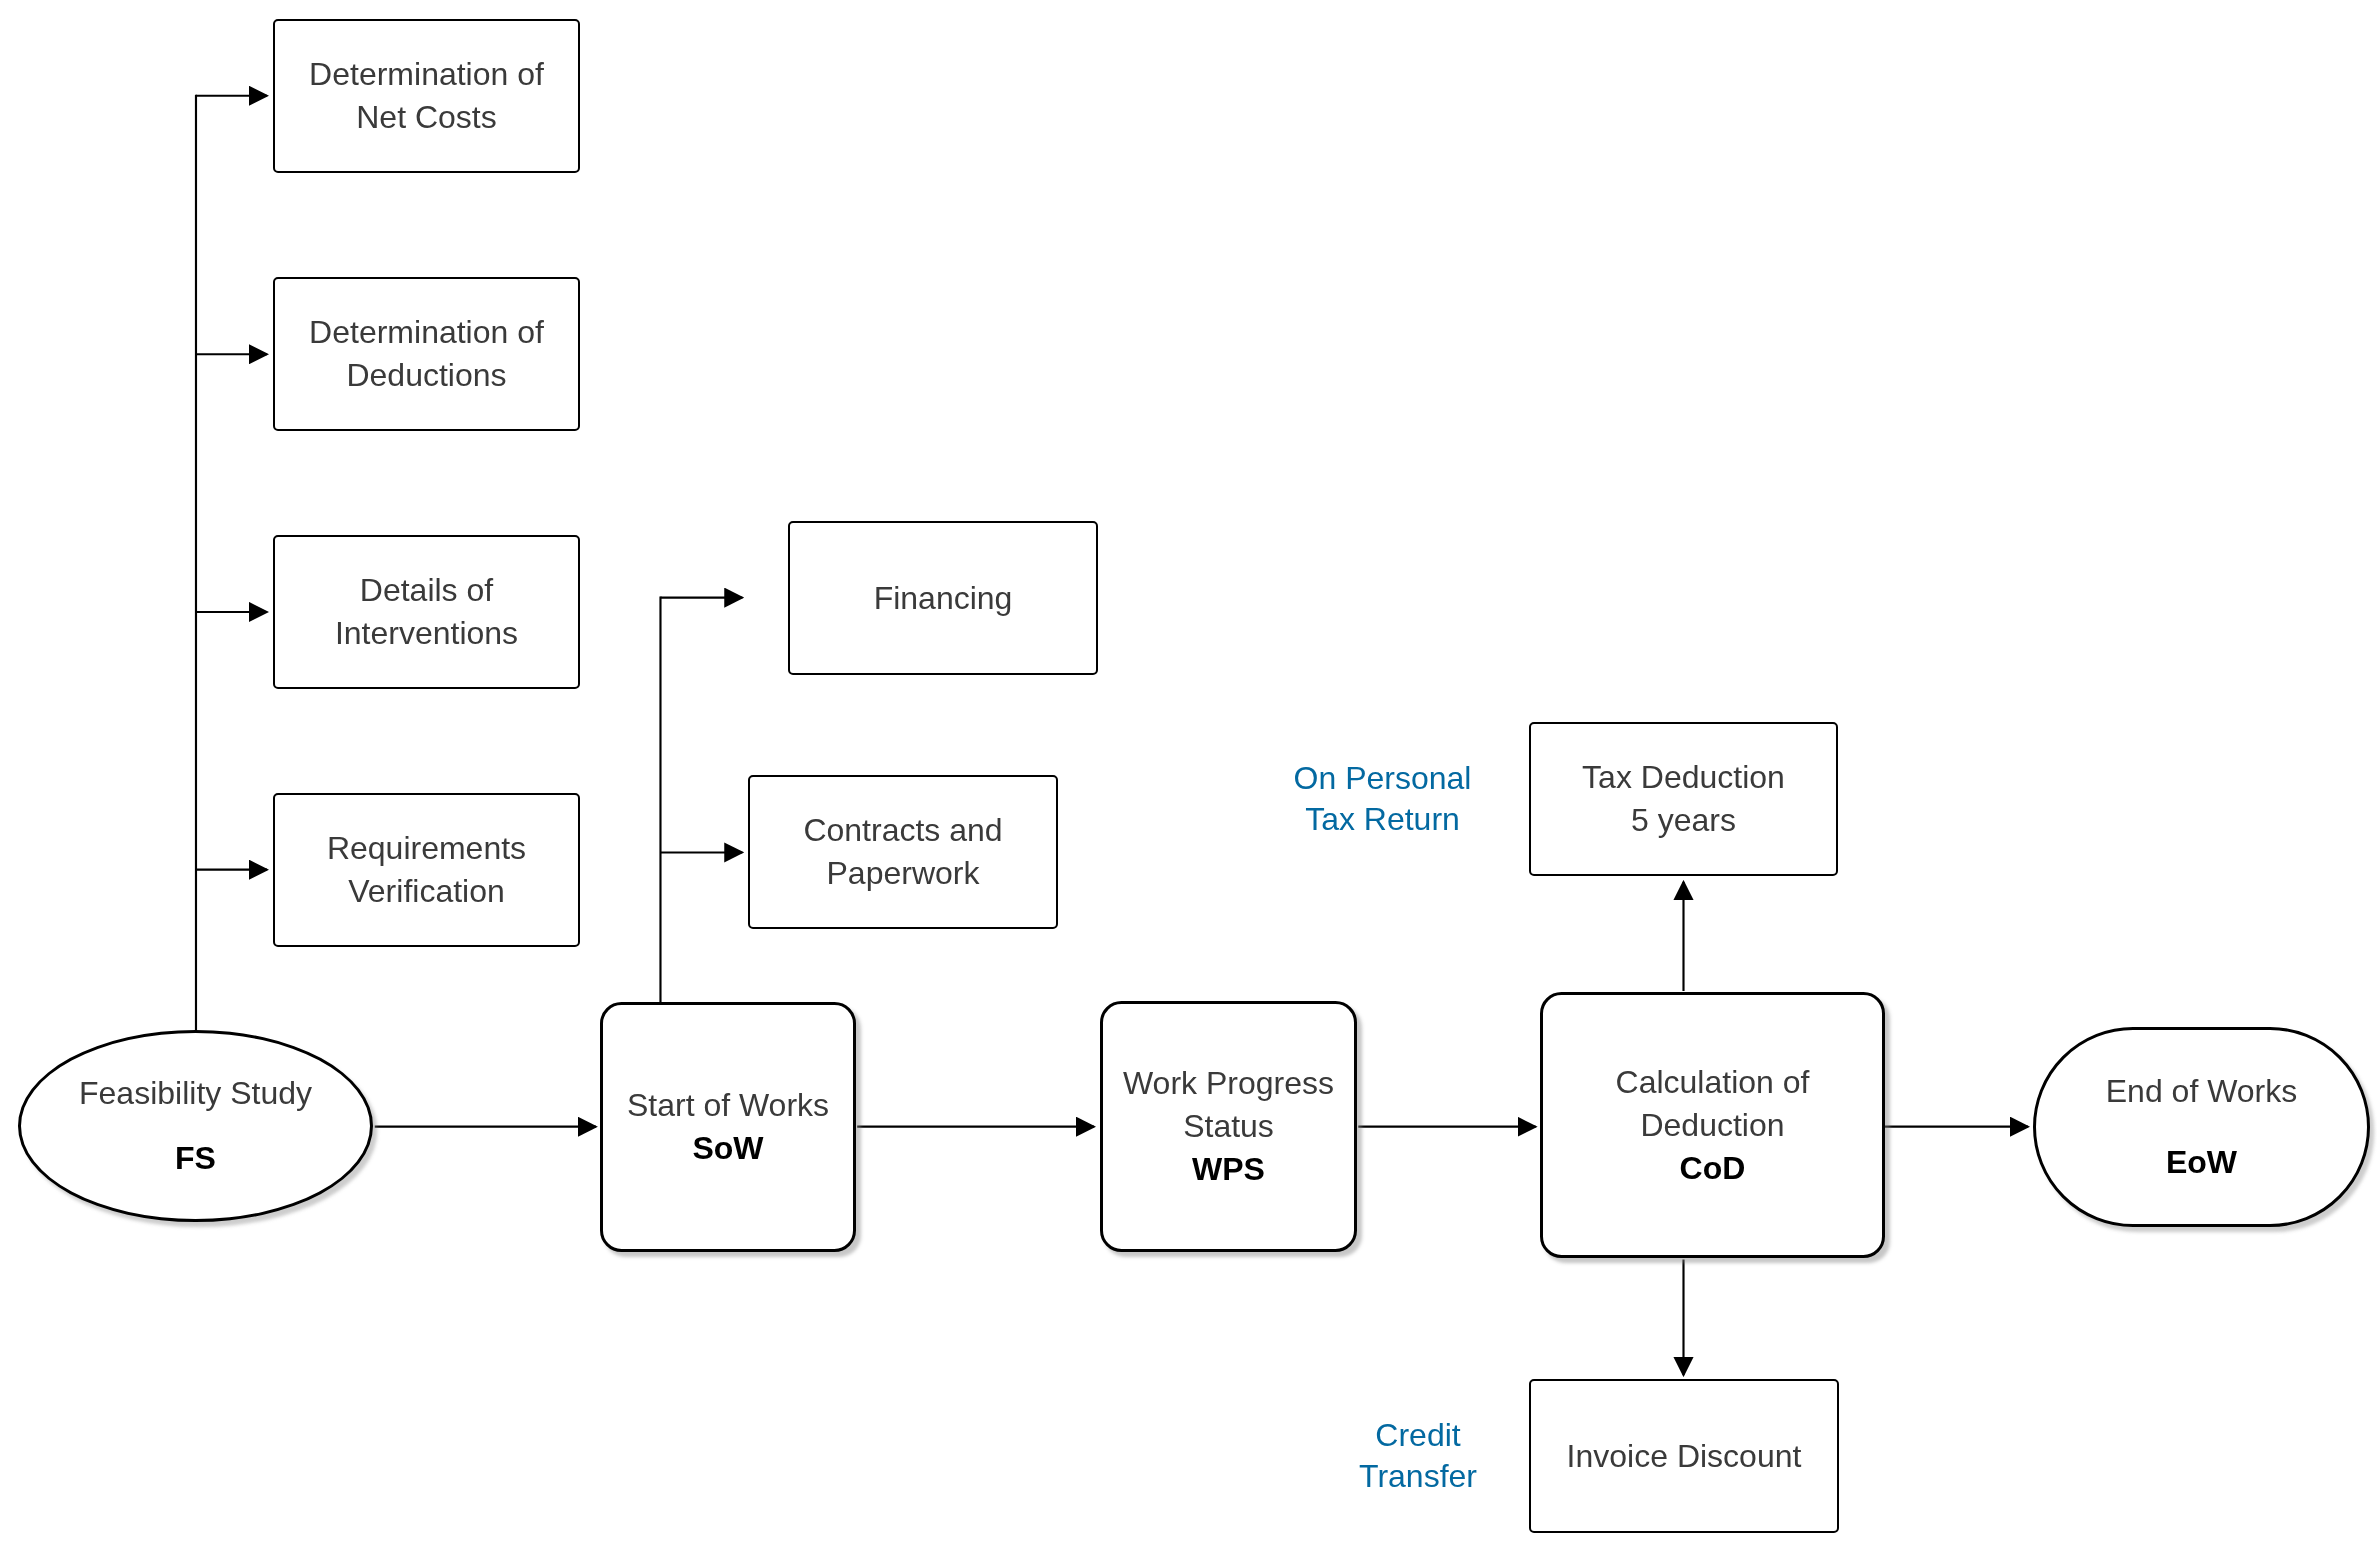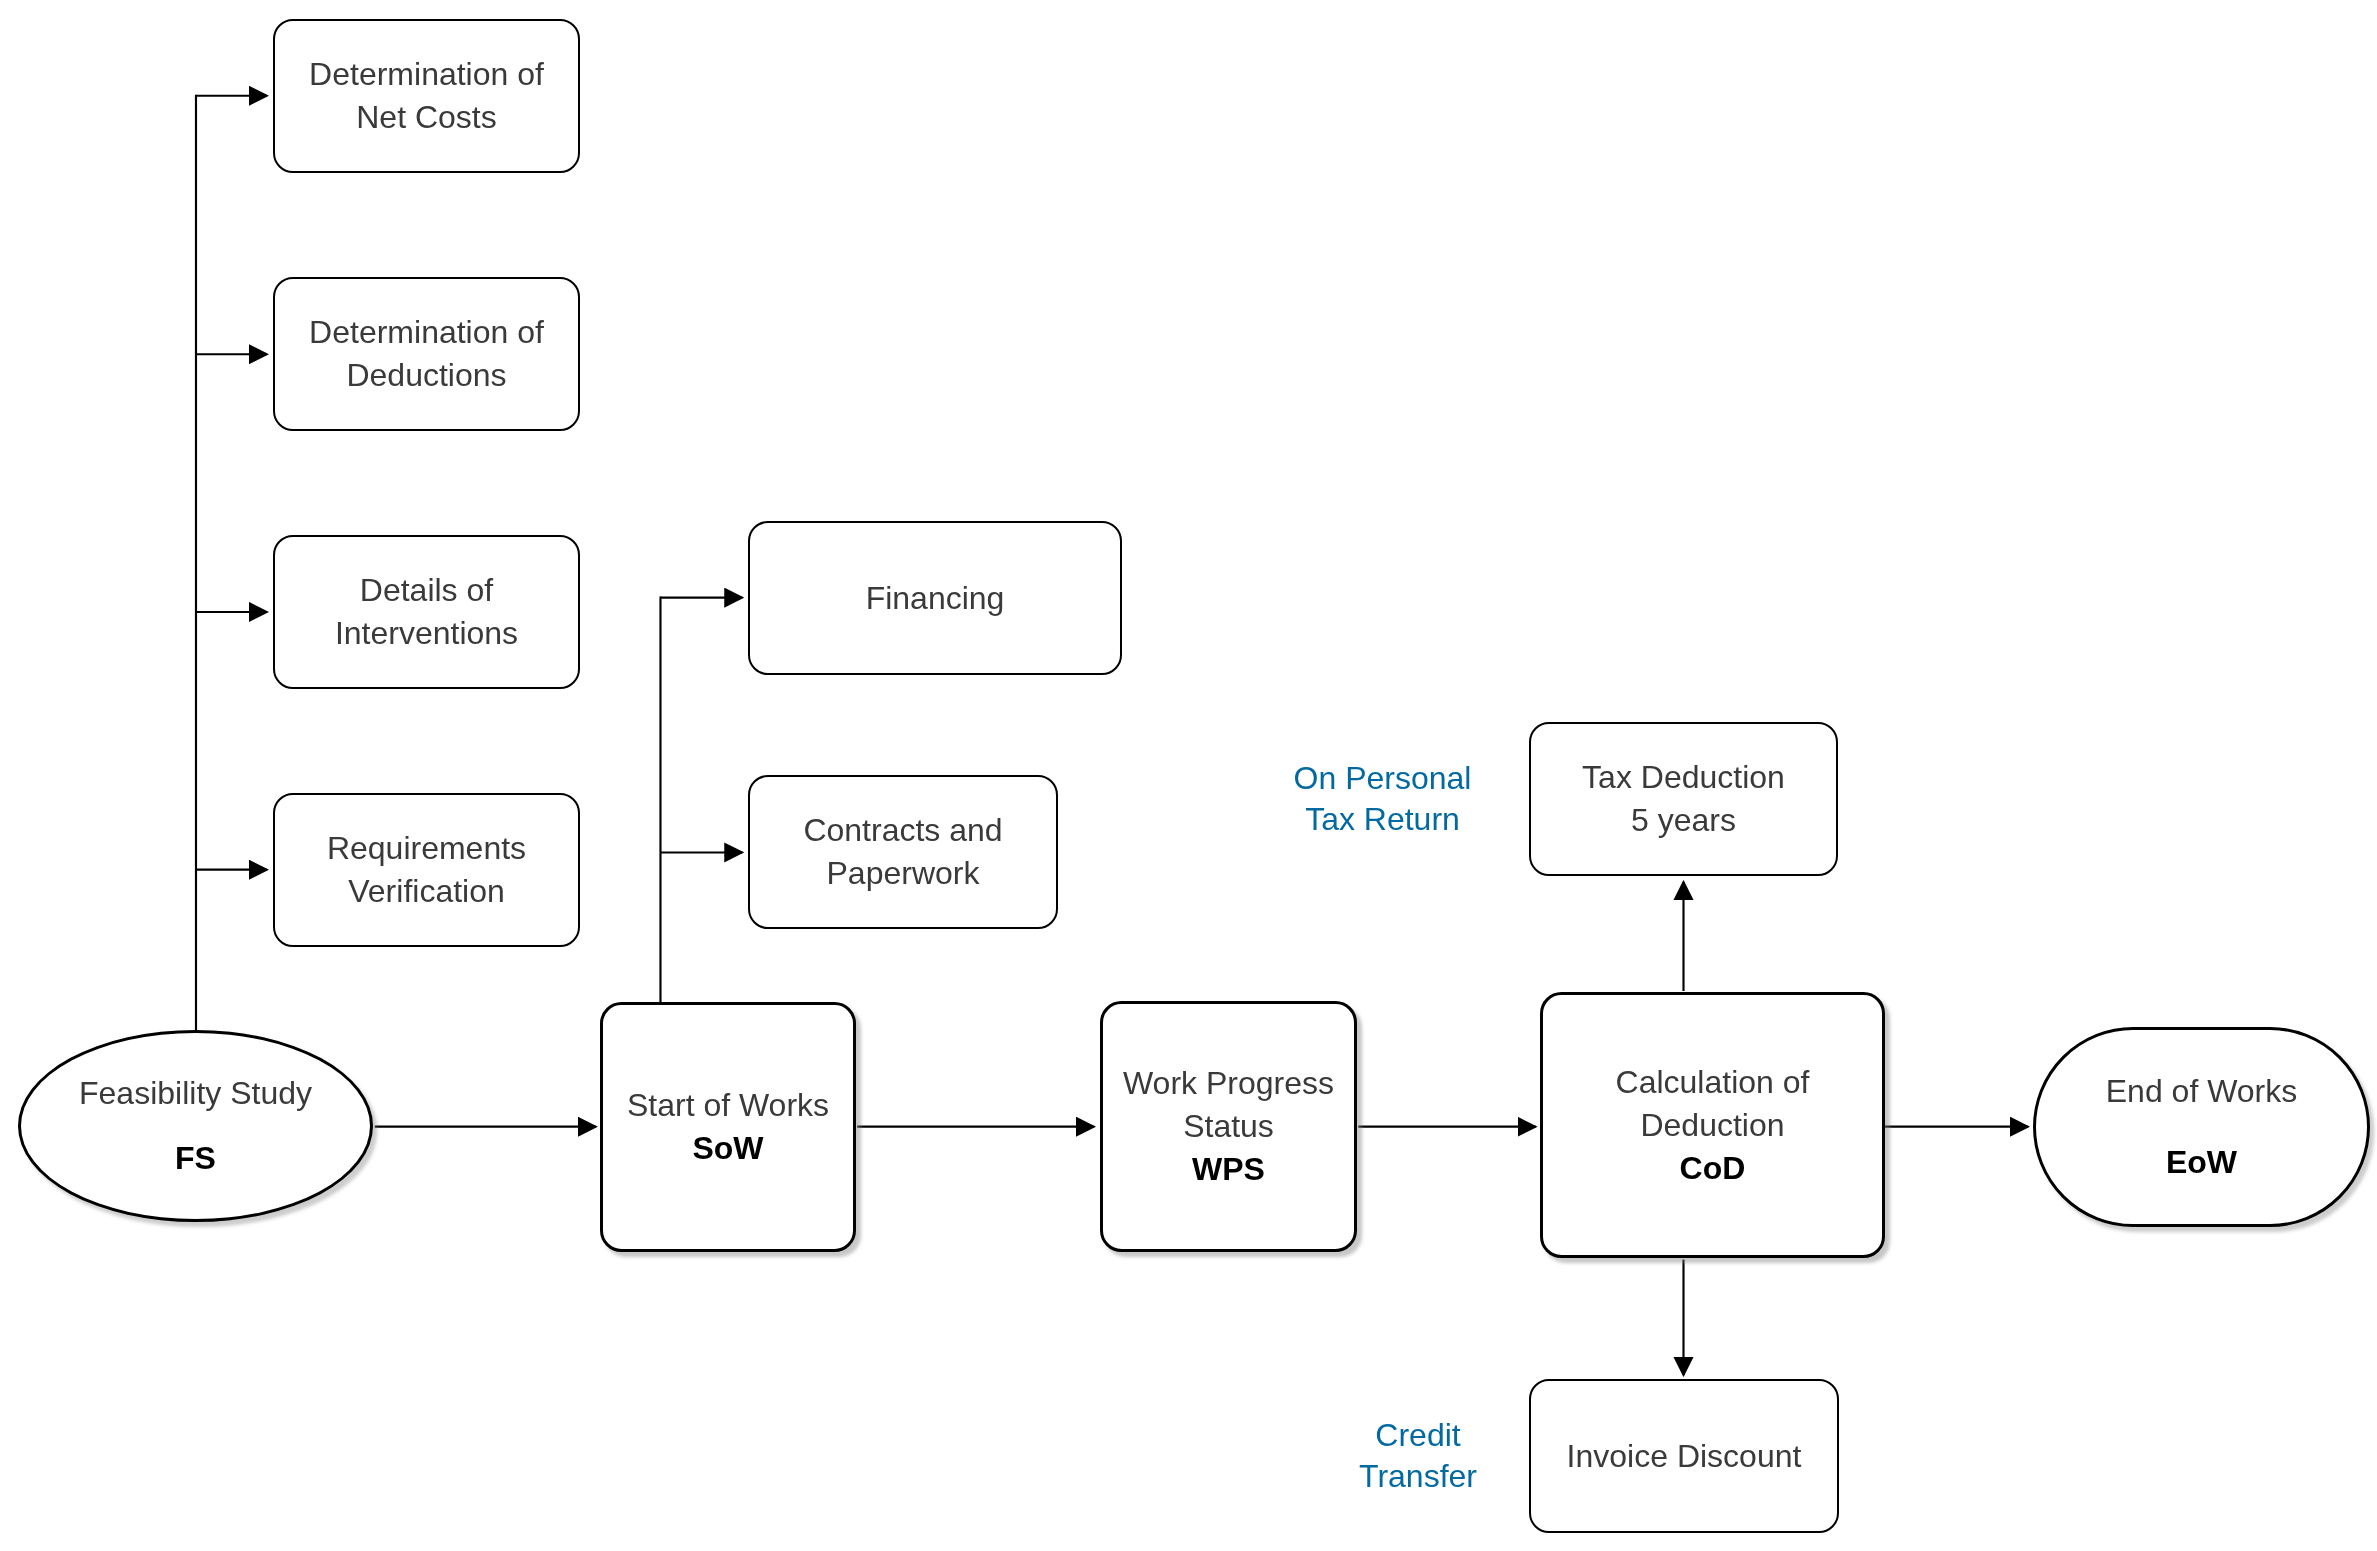--- a/index.html
+++ b/index.html
@@ -7,21 +7,21 @@
   .canvas{
     position:relative;width:2377px;height:1552px;background:#ffffff;
     font-family:"Liberation Sans", sans-serif;overflow:hidden;
   }
   .connector-layer{position:absolute;left:0;top:0;}
   .node{
     position:absolute;display:flex;flex-direction:column;align-items:center;
     justify-content:center;text-align:center;box-sizing:border-box;background:#ffffff;
     color:#3a3a3a;font-size:32px;line-height:43px;
   }
-  .sbox{border:2.2px solid #000000;border-radius:20px;}
+  .sbox{border:2.2px solid #000000;border-radius:5px;}
   .mbox{border:3.6px solid #000000;border-radius:21.5px;box-shadow:4.3px 5px 3.6px rgba(130,130,130,0.45);}
   .ellipse{border:3.6px solid #000000;border-radius:50%;box-shadow:4.3px 5px 3.6px rgba(130,130,130,0.40);gap:22px;}
   .stadium{border:3.6px solid #000000;border-radius:104px;box-shadow:4.3px 5px 3.6px rgba(130,130,130,0.40);gap:28px;}
   .ln{display:block;}
   .abbr{display:block;font-weight:bold;color:#000000;}
   .annotation{
     position:absolute;color:#0369a1;font-size:32px;line-height:41px;
     text-align:center;background:transparent;
   }
 </style>
@@ -66,21 +66,21 @@
   </div>
   <div class="node sbox" style="left:273px;top:535px;width:307px;height:154px">
     <span class="ln">Details of</span>
     <span class="ln">Interventions</span>
   </div>
   <div class="node sbox" style="left:273px;top:793px;width:307px;height:154px">
     <span class="ln">Requirements</span>
     <span class="ln">Verification</span>
   </div>
 
-  <div class="node sbox" style="left:748px;top:521px;width:374px;height:154px">
+  <div class="node sbox" style="left:788px;top:521px;width:310px;height:154px">
     <span class="ln">Financing</span>
     <span class="ln"></span>
   </div>
   <div class="node sbox" style="left:748px;top:775px;width:310px;height:154px">
     <span class="ln">Contracts and</span>
     <span class="ln">Paperwork</span>
   </div>
 
   <div class="node sbox" style="left:1529px;top:722px;width:309px;height:154px">
     <span class="ln">Tax Deduction</span>

